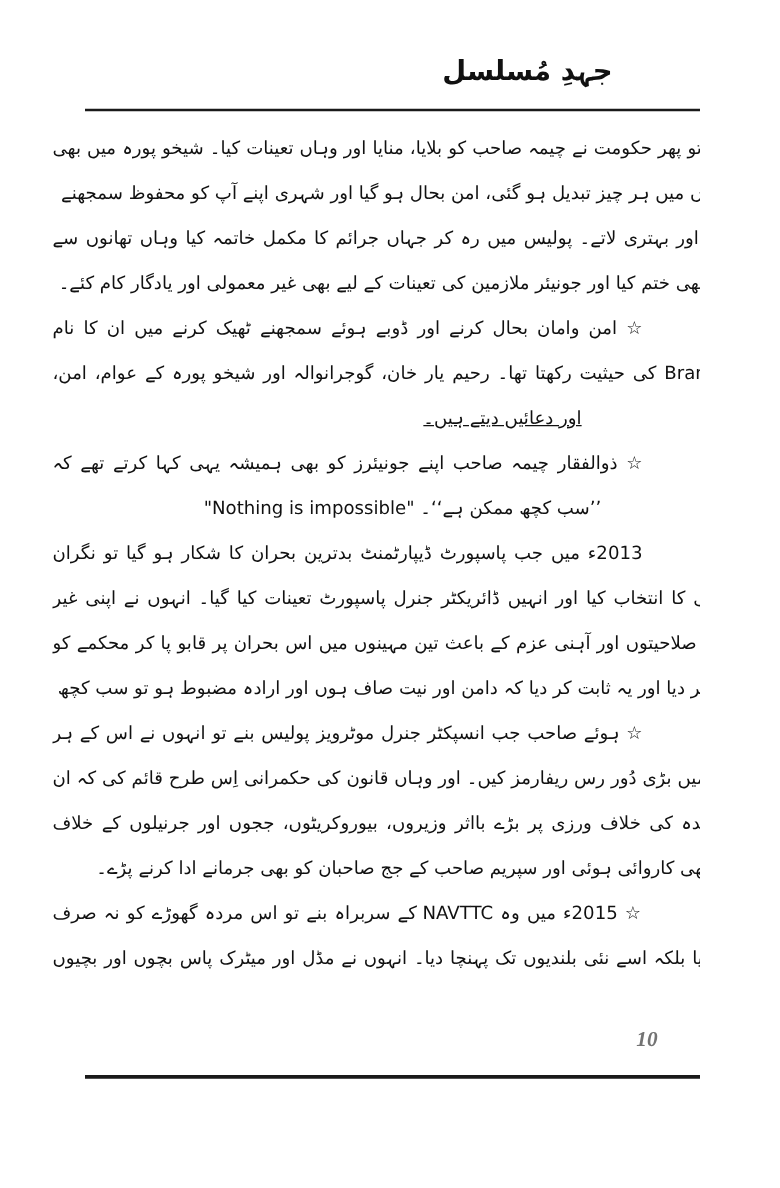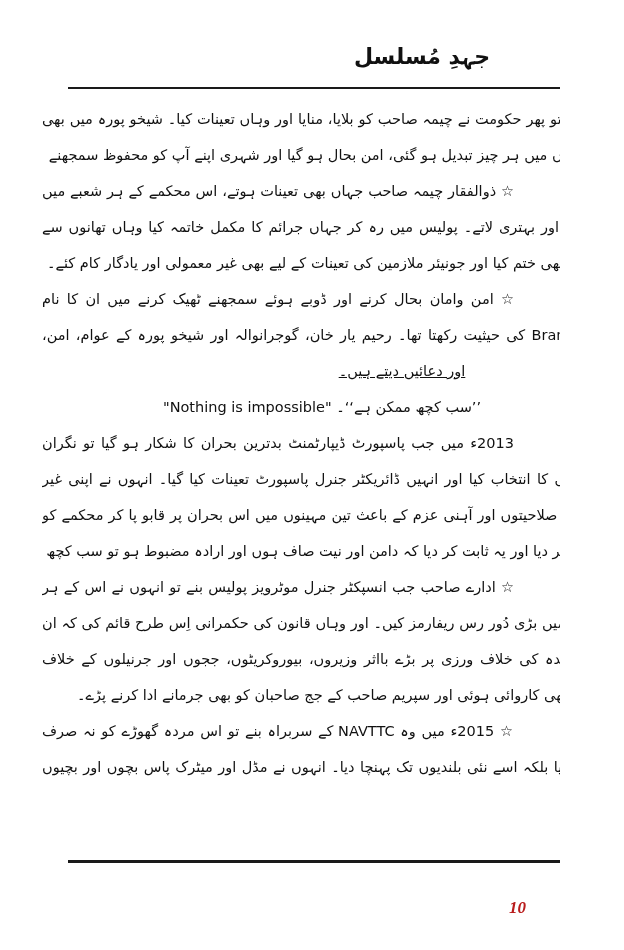--- a/index.html
+++ b/index.html
@@ -8,23 +8,23 @@
     font-family:"DejaVu Sans", sans-serif; color:#111111; overflow:hidden;
   }
   .hdr-title {
     position:absolute; top:44px; right:70px;
     font-size:22px; font-weight:bold; direction:rtl; color:#111111;
   }
   .rule { position:absolute; left:68px; width:519px; background:#1a1a1a; }
   .rule-top { top:87px; height:2px; }
   .rule-bottom { top:860px; height:3px; }
   .pagenum {
-    position:absolute; top:898px; right:34px;
+    position:absolute; top:822px; right:34px;
     font-family:"Liberation Serif", serif; font-style:italic; font-weight:bold;
-    font-size:17px; color:#b91c1c;margin-left:36px;
+    font-size:17px; color:#737373;margin-left:36px;
   }
   .text-block { position:absolute; top:101px; left:42px; width:560px; }
   .line {
     direction:rtl; height:36px; line-height:36px; font-size:14.5px;
     overflow:hidden; color:#111111;
   }
   .j { text-align:justify; text-align-last:justify; }
   .c { text-align:center; text-align-last:center; }
   .f { padding-right:88px; }   
   .cr { padding-left:160px;text-decoration:underline; }  
@@ -36,36 +36,36 @@
 
   <div class="hdr-title">جہدِ مُسلسل</div>
 
   <div class="rule rule-top"></div>
 
   <div class="text-block">
 
     <div class="line j">بن گیا تو پھر حکومت نے چیمہ صاحب کو بلایا، منایا اور وہاں تعینات کیا۔ شیخو پورہ میں بھی چند</div>
     <div class="line c">مہینوں میں ہر چیز تبدیل ہو گئی، امن بحال ہو گیا اور شہری اپنے آپ کو محفوظ سمجھنے لگے۔</div>
 
-    <div class="line j f">☆ ذوالفقار چیمہ صاحب جہاں بھی تعینات ہوتے، اس محکمے کے ہر شعبے میں</div>
     <div class="line j">تبدیلی اور بہتری لاتے۔ پولیس میں رہ کر جہاں جرائم کا مکمل خاتمہ کیا وہاں تھانوں سے رشوت کا</div>
     <div class="line c">کلچر بھی ختم کیا اور جونیئر ملازمین کی تعینات کے لیے بھی غیر معمولی اور یادگار کام کئے۔</div>
 
     <div class="line j f">☆ امن وامان بحال کرنے اور ڈوبے ہوئے سمجھنے ٹھیک کرنے میں ان کا نام</div>
     <div class="line j">ایک Brand کی حیثیت رکھتا تھا۔ رحیم یار خان، گوجرانوالہ اور شیخو پورہ کے عوام، امن، تحفظ</div>
     <div class="line c cr">اور دعائیں دیتے ہیں۔</div>
 
+    <div class="line j f">☆ ذوالفقار چیمہ صاحب اپنے جونیئرز کو بھی ہمیشہ یہی کہا کرتے تھے کہ</div>
     <div class="line c">’’سب کچھ ممکن ہے‘‘۔ "Nothing is impossible"</div>
 
     <div class="line j f">2013ء میں جب پاسپورٹ ڈیپارٹمنٹ بدترین بحران کا شکار ہو گیا تو نگران حکومت</div>
     <div class="line j">نے انہی کا انتخاب کیا اور انہیں ڈائریکٹر جنرل پاسپورٹ تعینات کیا گیا۔ انہوں نے اپنی غیر معمولی</div>
     <div class="line j">قائدانہ صلاحیتوں اور آہنی عزم کے باعث تین مہینوں میں اس بحران پر قابو پا کر محکمے کو اپنے پاؤں پر</div>
     <div class="line c">کھڑا کر دیا اور یہ ثابت کر دیا کہ دامن اور نیت صاف ہوں اور ارادہ مضبوط ہو تو سب کچھ ممکن ہے۔</div>
 
-    <div class="line j f">☆ ادارے صاحب جب انسپکٹر جنرل موٹرویز پولیس بنے تو انہوں نے اس کے ہر</div>
+    <div class="line j f">☆ ہوئے صاحب جب انسپکٹر جنرل موٹرویز پولیس بنے تو انہوں نے اس کے ہر</div>
     <div class="line j">شعبے میں بڑی دُور رس ریفارمز کیں۔ اور وہاں قانون کی حکمرانی اِس طرح قائم کی کہ ان کے دور</div>
     <div class="line j">میں زندہ کی خلاف ورزی پر بڑے بااثر وزیروں، بیوروکریٹوں، ججوں اور جرنیلوں کے خلاف</div>
     <div class="line c">بھی کاروائی ہوئی اور سپریم صاحب کے جج صاحبان کو بھی جرمانے ادا کرنے پڑے۔</div>
 
     <div class="line j f">☆ 2015ء میں وہ NAVTTC کے سربراہ بنے تو اس مردہ گھوڑے کو نہ صرف</div>
     <div class="line j">زندہ کیا بلکہ اسے نئی بلندیوں تک پہنچا دیا۔ انہوں نے مڈل اور میٹرک پاس بچوں اور بچیوں کو</div>
   </div>
 
   <div class="rule rule-bottom"></div>
 

